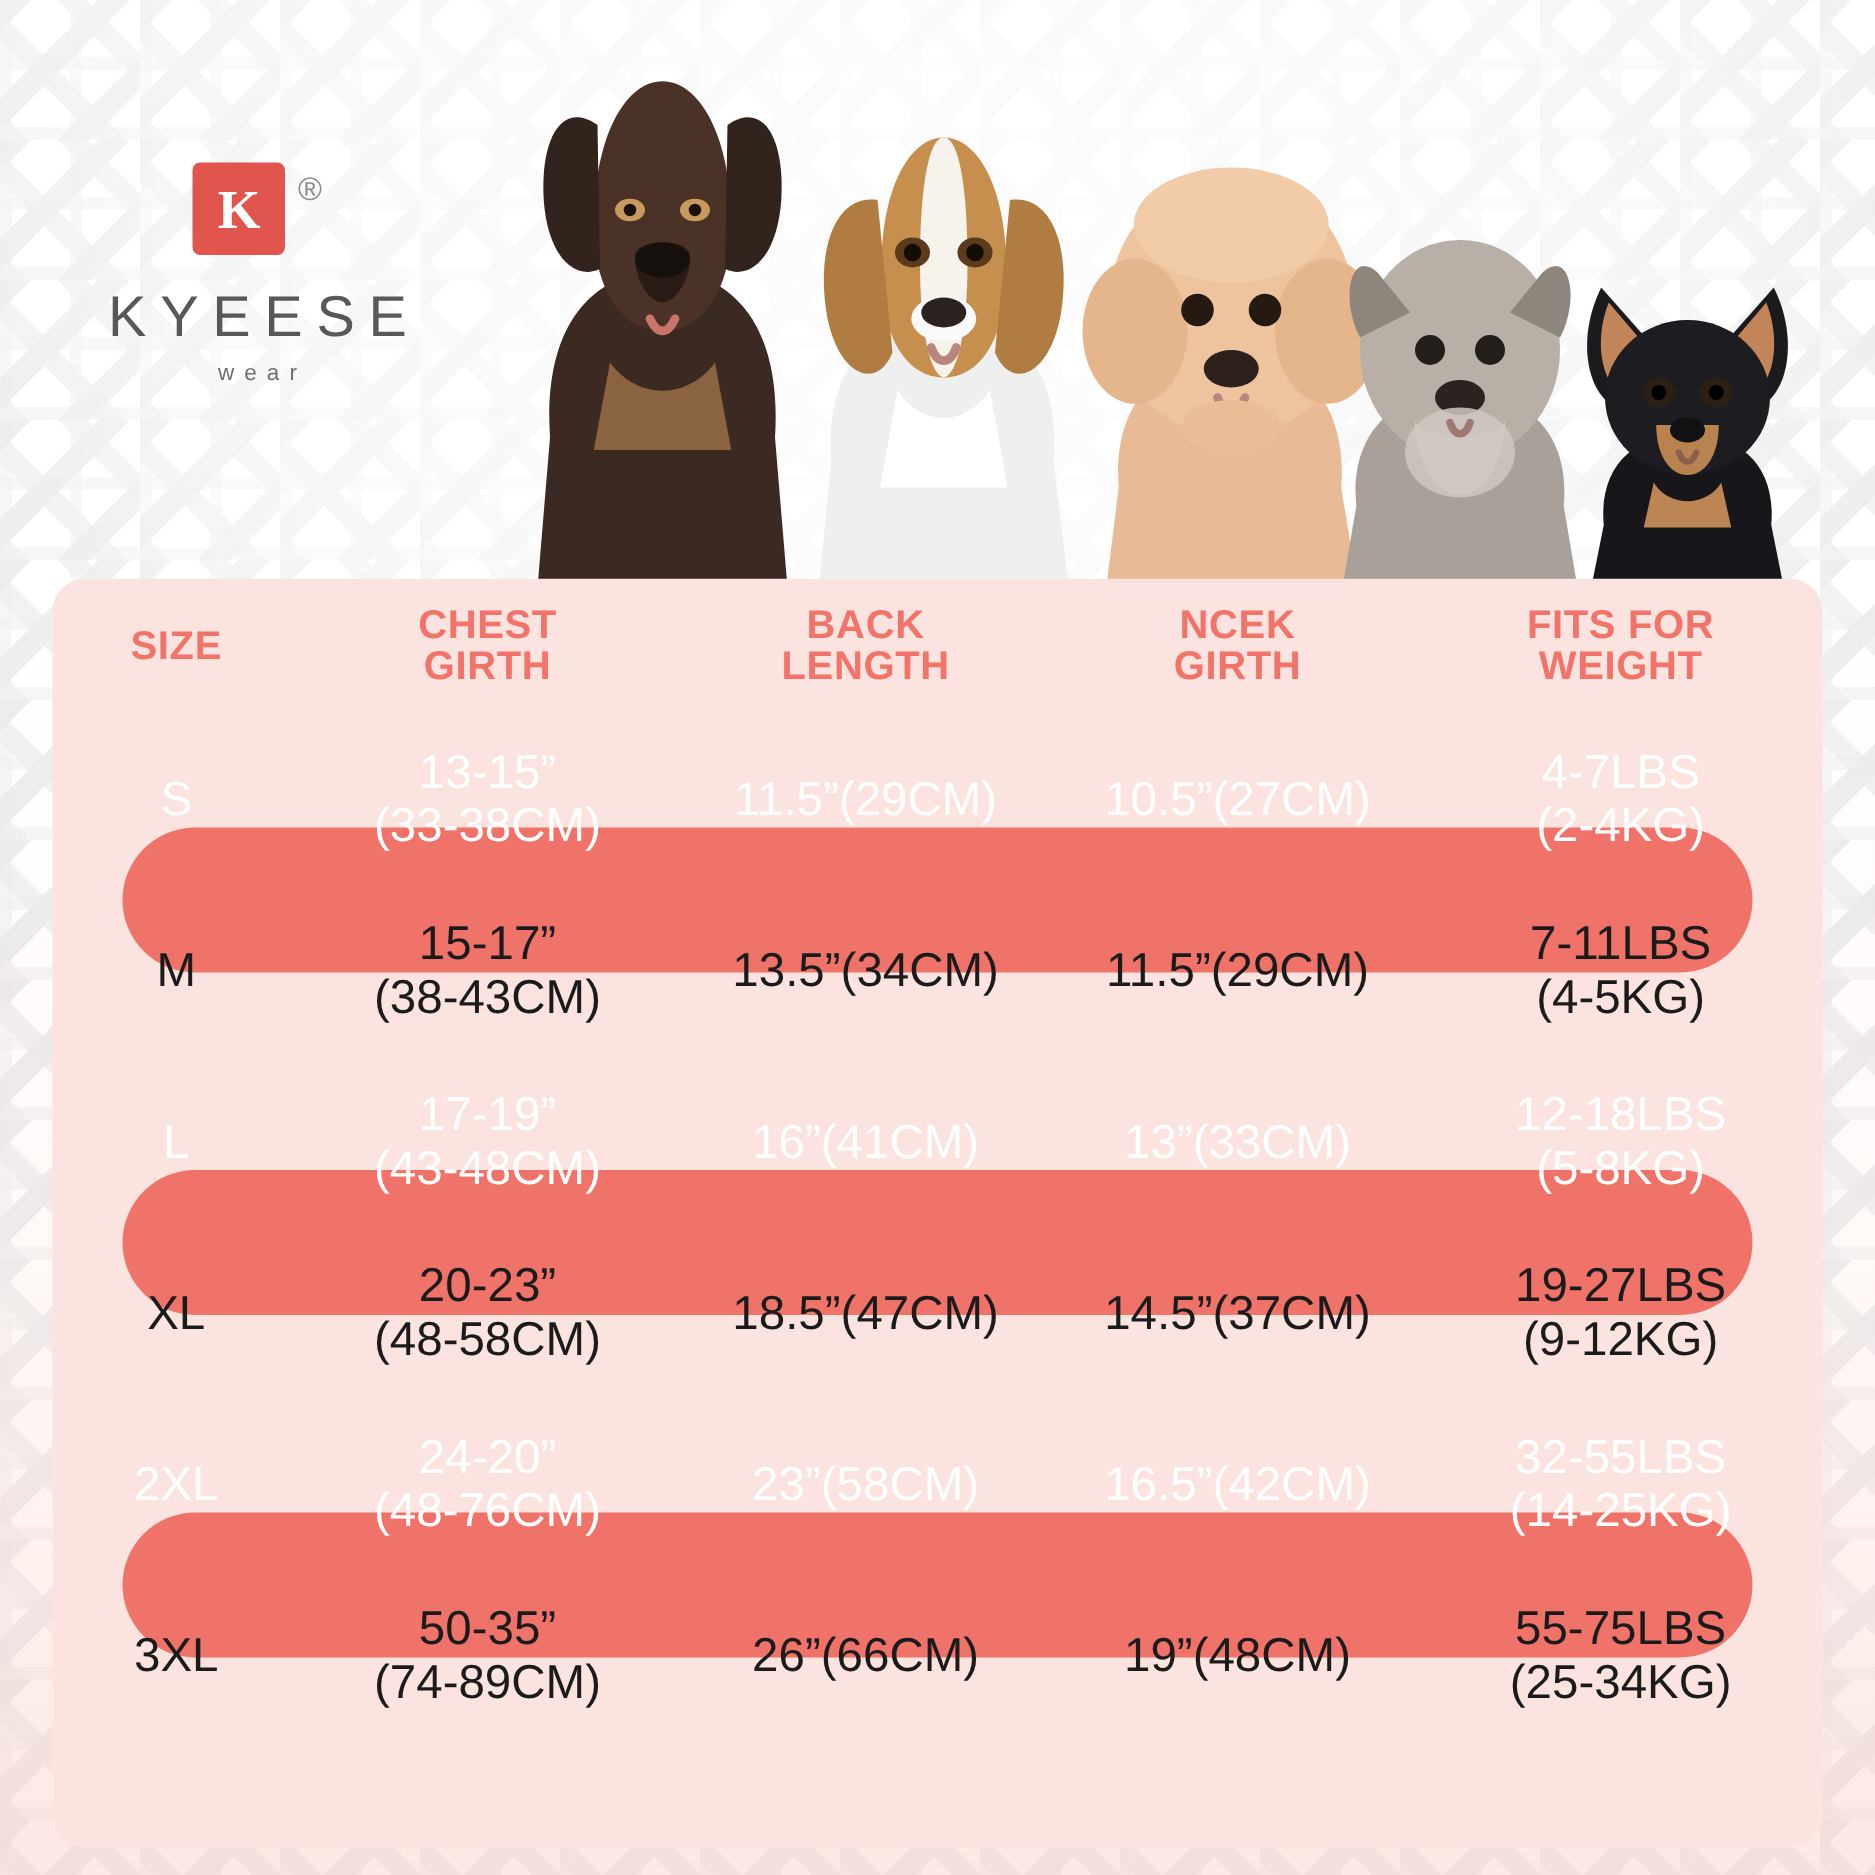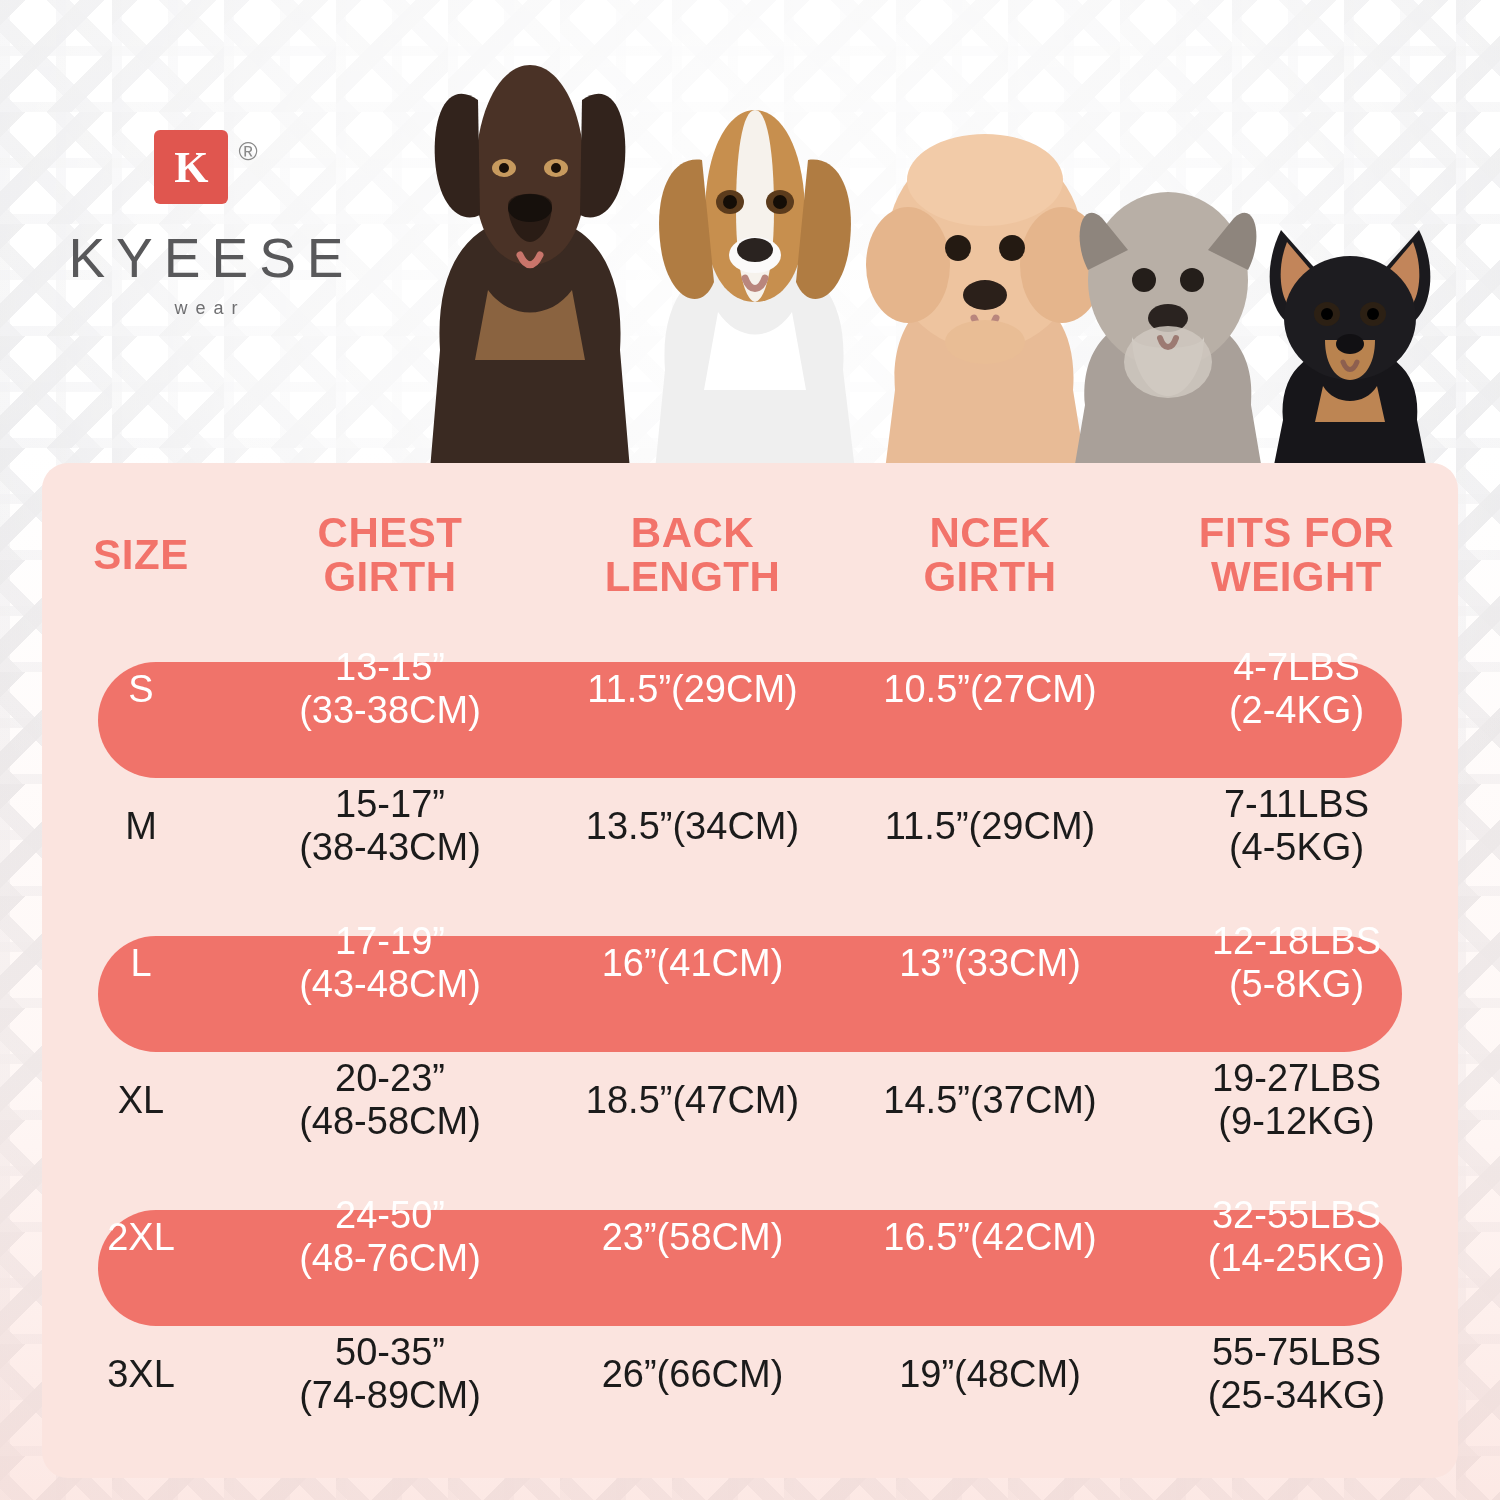--- a/index.html
+++ b/index.html
@@ -76,21 +76,21 @@
     justify-content: center;
     font-family: "Liberation Serif", serif;
   }
   .brand-reg {
     font-size: 26px;
     color: #8a8a8a;
     margin-top: 6px;
   }
   .brand-name {
     margin-top: 22px;
-    font-size: 55px;
+    font-size: 46px;
     letter-spacing: 11px;
     color: #58585a;
     font-family: "Liberation Sans", sans-serif;
     font-weight: 400;
     text-indent: 11px;
   }
   .brand-sub {
     margin-top: 8px;
     font-size: 18px;
     letter-spacing: 8px;
@@ -126,24 +126,24 @@
 
   .table {
     width: 100%;
     border-collapse: separate;
     border-spacing: 0;
     table-layout: fixed;
   }
 
   .table th {
     color: #f2736a;
-    font-size: 42px;
+    font-size: 32px;
     font-weight: bold;
     line-height: 1.04;
-    padding: 48px 4px 22px 4px;
+    padding: 20px 4px 22px 4px;
     text-align: center;
     vertical-align: middle;
     letter-spacing: 0.5px;
   }
   .th-size { font-size: 40px; }
 
   col.c-size { width: 198px; }
   col.c-chest { width: 300px; }
   col.c-back { width: 305px; }
   col.c-neck { width: 290px; }
@@ -385,21 +385,21 @@
             <td>14.5”(37CM)</td>
             <td class="cell-two-line">
               <div>19-27LBS</div>
               <div>(9-12KG)</div>
             </td>
           </tr>
 
           <tr class="highlight">
             <td class="cell-size">2XL</td>
             <td class="cell-two-line">
-              <div>24-50”</div>
+              <div>24-20”</div>
               <div>(48-76CM)</div>
             </td>
             <td>23”(58CM)</td>
             <td>16.5”(42CM)</td>
             <td class="cell-two-line">
               <div>32-55LBS</div>
               <div>(14-25KG)</div>
             </td>
           </tr>
 

